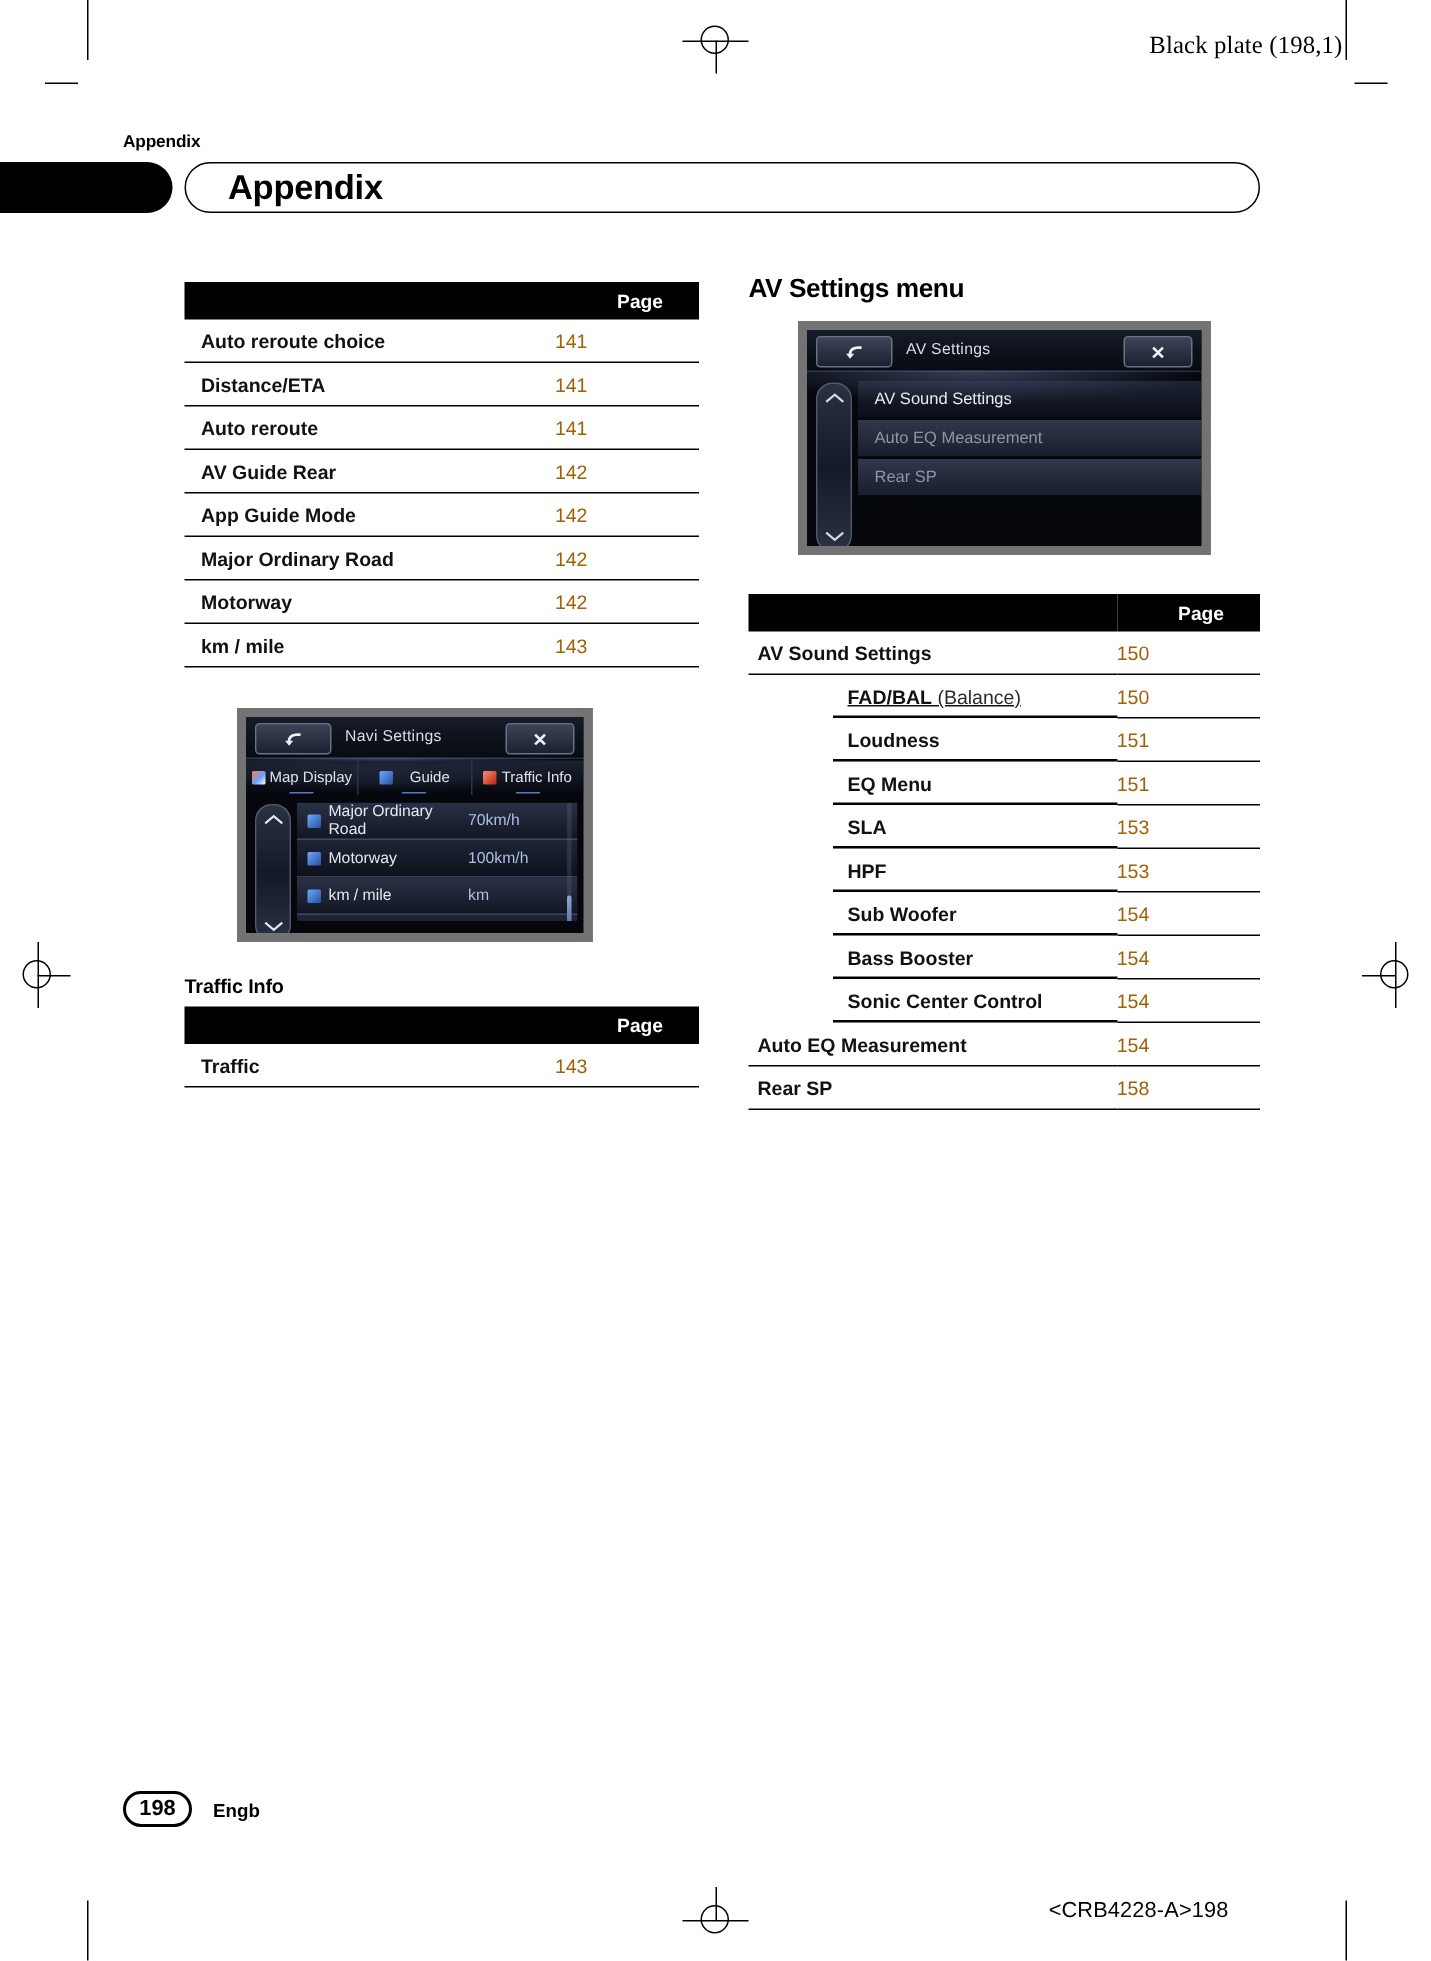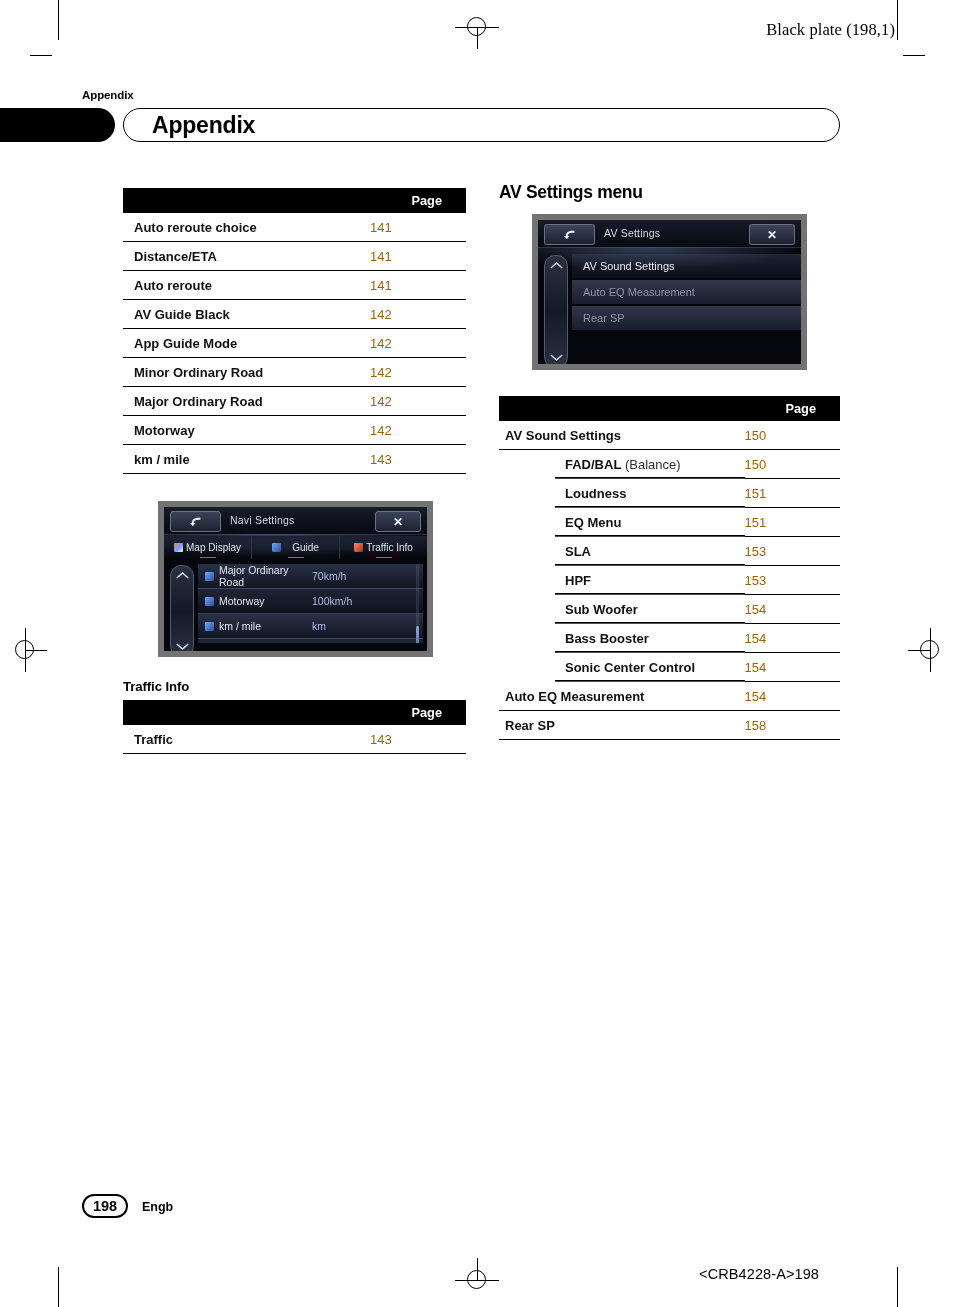--- a/index.html
+++ b/index.html
@@ -254,47 +254,43 @@
         </tr>
         <tr class="row">
           <td class="lbl">Distance/ETA</td>
           <td class="pg">141</td>
         </tr>
         <tr class="row">
           <td class="lbl">Auto reroute</td>
           <td class="pg">141</td>
         </tr>
         <tr class="row">
-          <td class="lbl">AV Guide Black</td>
+          <td class="lbl">AV Guide Rear</td>
           <td class="pg">142</td>
         </tr>
         <tr class="row">
           <td class="lbl">App Guide Mode</td>
           <td class="pg">142</td>
         </tr>
         <tr class="row">
-          <td class="lbl">Minor Ordinary Road</td>
-          <td class="pg">142</td>
-        </tr>
-        <tr class="row">
           <td class="lbl">Major Ordinary Road</td>
           <td class="pg">142</td>
         </tr>
         <tr class="row">
           <td class="lbl">Motorway</td>
           <td class="pg">142</td>
         </tr>
         <tr class="row">
           <td class="lbl">km / mile</td>
           <td class="pg">143</td>
         </tr>
       </tbody>
     </table>
 
-    <div class="shot" style="width:275px;height:156px;margin:27px 0 0 35px;">
+    <div class="shot" style="width:237px;height:156px;margin:27px 0 0 35px;">
       <div class="titlebar"></div>
       <div class="backbtn">
         <svg viewBox="0 0 16 16">
             <path d="M10.5 3.2 C5.6 3.2 3.2 6.0 3.2 9.0 L1.2 9.0 L4.3 12.8 L7.4 9.0 L5.3 9.0 C5.3 7.0 7.1 5.3 10.5 5.3 L13 5.3 L13 3.2 Z" fill="#eef1f7"></path>
           </svg>
       </div>
       <div class="shot-title">Navi Settings</div>
       <div class="closebtn">✕</div>
       <div class="glow"></div>
 
@@ -420,21 +416,21 @@
           <td></td>
           <td class="pg">Page</td>
         </tr>
 
         <tr class="row lvl1">
           <td class="lbl">AV Sound Settings</td>
           <td class="pg">150</td>
         </tr>
 
         <tr class="row lvl2">
-          <td class="lbl" style="background-image: linear-gradient(to right, transparent 0px, transparent 56px, rgb(0, 0, 0) 56px, rgb(0, 0, 0) 100%); background-size: 100% 1.7px; background-position: left bottom; background-repeat: no-repeat; border-bottom: none;"><span>FAD/BAL</span><span class="paren"> (Balance)</span></td>
+          <td class="lbl" style="background-image: linear-gradient(to right, transparent 0px, transparent 56px, rgb(0, 0, 0) 56px, rgb(0, 0, 0) 100%); background-size: 100% 1.7px; background-position: left bottom; background-repeat: no-repeat; border-bottom: none; text-decoration: underline;"><span>FAD/BAL</span><span class="paren"> (Balance)</span></td>
           <td class="pg">150</td>
         </tr>
         <tr class="row lvl2">
           <td class="lbl" style="background-image: linear-gradient(to right, transparent 0px, transparent 56px, rgb(0, 0, 0) 56px, rgb(0, 0, 0) 100%); background-size: 100% 1.7px; background-position: left bottom; background-repeat: no-repeat; border-bottom: none;">Loudness</td>
           <td class="pg">151</td>
         </tr>
         <tr class="row lvl2">
           <td class="lbl" style="background-image: linear-gradient(to right, transparent 0px, transparent 56px, rgb(0, 0, 0) 56px, rgb(0, 0, 0) 100%); background-size: 100% 1.7px; background-position: left bottom; background-repeat: no-repeat; border-bottom: none;">EQ Menu</td>
           <td class="pg">151</td>
         </tr>

